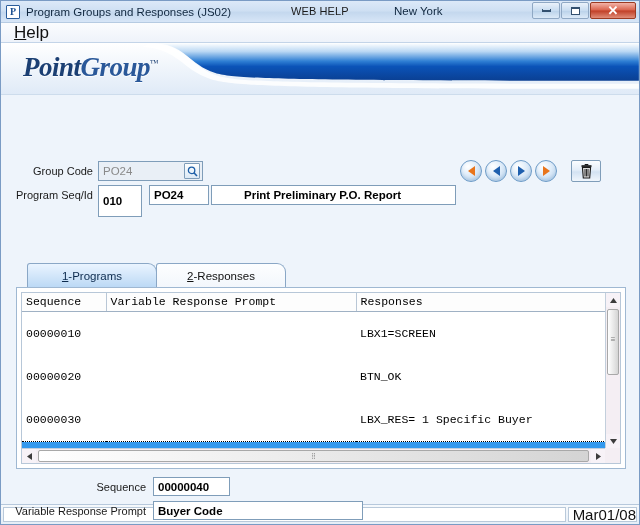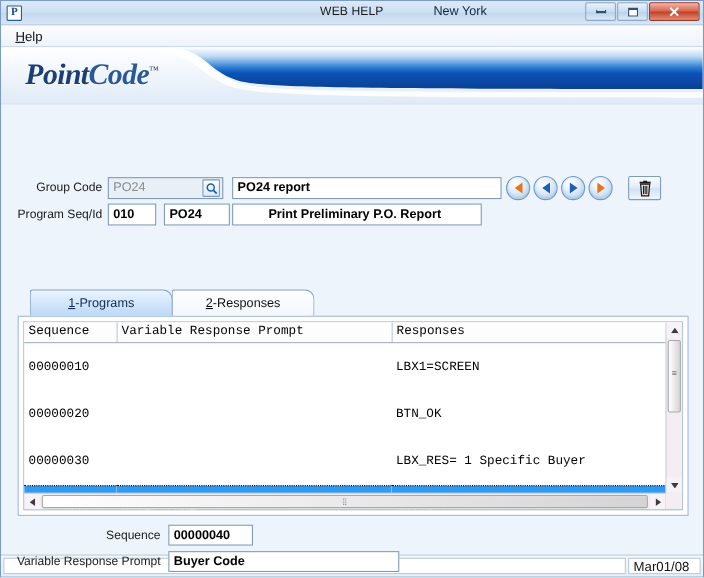--- a/index.html
+++ b/index.html
@@ -77,21 +77,21 @@
   }
 
   
   .menubar {
     height:20px; flex:0 0 20px;
     background:linear-gradient(180deg,#fbfcfe 0%, #eef3fa 100%);
     border-bottom:1px solid #c3d4e8;
     display:flex; align-items:center;
     padding-left:8px;
   }
-  .menu-item { font-size:12px; color:#111; padding:2px 5px; }
+  .menu-item { font-size:17px; color:#111; padding:2px 5px; }
   .menu-item u { text-decoration:underline; }
 
   
   .banner {
     flex:0 0 52px; height:52px;
     position:relative; overflow:hidden;
     background: linear-gradient(180deg,#ffffff 0%, #eef5fc 40%, #e4eef9 100%);
     border-bottom:1px solid #cddcec;
   }
   .banner .swoosh { position:absolute; inset:0; }
@@ -263,30 +263,31 @@
   }
   .status-left {
     flex:1 1 auto;
     border:1px solid #b9c9da;
     background:#fff;
   }
   .status-right {
     flex:0 0 66px; margin-left:2px;
     border:1px solid #b9c9da; background:#fff;
     display:flex; align-items:center; padding-left:4px;
-    font-size:12px; color:#111;
+    font-size:15px; color:#111;
   }
 </style>
 </head>
 <body>
 
 <div class="window">
 
   <div class="titlebar">
     <div class="app-icon">P</div>
+    <div class="title-text">Program Groups and Responses (JS02)</div>
     <div class="title-extra1">WEB HELP</div>
     <div class="title-extra2">New York</div>
 
     <div class="winbtns">
       <div class="winbtn min">
           <span class="glyph"></span>
         </div>
       <div class="winbtn max">
           <span class="glyph"></span>
         </div>
@@ -310,39 +311,38 @@
           <stop offset="22%" stop-color="#bcd9f4"></stop>
           <stop offset="48%" stop-color="#2f7fd4"></stop>
           <stop offset="62%" stop-color="#0b53b8"></stop>
           <stop offset="100%" stop-color="#0a3f92"></stop>
         </linearGradient>
       </defs>
       <rect x="0" y="0" width="640" height="52" fill="url(#gtop)"></rect>
       <path d="M150,0 C185,0 188,22 215,30 C235,36 280,38 640,38 L640,0 Z" fill="url(#gblue)"></path>
       <path d="M150,0 C188,2 190,25 218,33 C240,39 285,41 640,41 L640,46 C280,46 232,43 210,36 C182,27 178,6 142,4 Z" fill="#ffffff" opacity="0.85"></path>
     </svg>
-    <div class="logo"><span>Point</span><span class="force">Code</span><span class="tm">™</span></div>
+    <div class="logo"><span>Point</span><span class="force">Group</span><span class="tm">™</span></div>
   </div>
 
   <div class="content">
 
     <div class="field-label" style="left:10px; top:70px; width:82px;">Group Code</div>
     <div class="tb disabled" style="left:97px; top:66px; width:105px; height:20px;">PO24</div>
     <div class="lookup-btn" style="left:183px; top:68px;">
       <svg width="11" height="11" viewBox="0 0 11 11">
         <circle cx="4.6" cy="4.4" r="3.2" fill="none" stroke="#1d5fa8" stroke-width="1.3"></circle>
         <line x1="6.9" y1="6.8" x2="10" y2="10" stroke="#1d5fa8" stroke-width="1.6"></line>
       </svg>
     </div>
-    <div class="tb" style="left:210px; top:66px; width:245px; height:20px;">PO24 report</div>
 
     <div class="field-label" style="left:6px; top:94px; width:86px;">Program Seq/Id</div>
-    <div class="tb" style="left:97px; top:90px; width:44px; height:20px;">010</div>
+    <div class="tb" style="left:97px; top:90px; width:44px; height:32px;">010</div>
     <div class="tb" style="left:148px; top:90px; width:60px; height:20px;">PO24</div>
-    <div class="tb" style="left:210px; top:90px; width:227px; height:20px;padding-left:32px;">Print Preliminary P.O. Report</div>
+    <div class="tb" style="left:210px; top:90px; width:245px; height:20px;padding-left:32px;">Print Preliminary P.O. Report</div>
 
     <div class="navbtn" style="left:459px; top:65px;">
         <span class="tri left c-orange"></span>
       </div>
     <div class="navbtn" style="left:484px; top:65px;">
         <span class="tri left c-blue"></span>
       </div>
     <div class="navbtn" style="left:509px; top:65px;">
         <span class="tri right c-blue"></span>
       </div>

